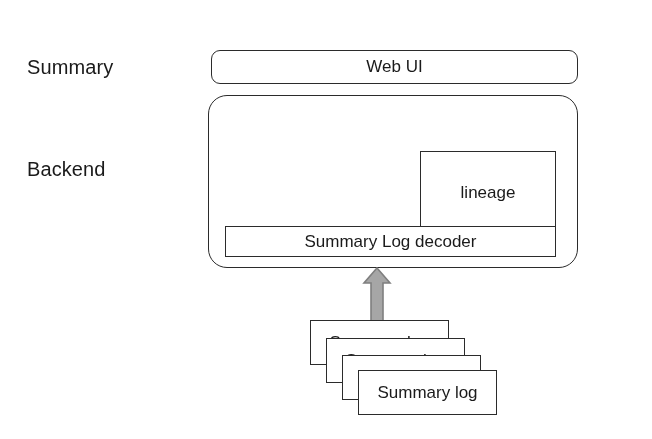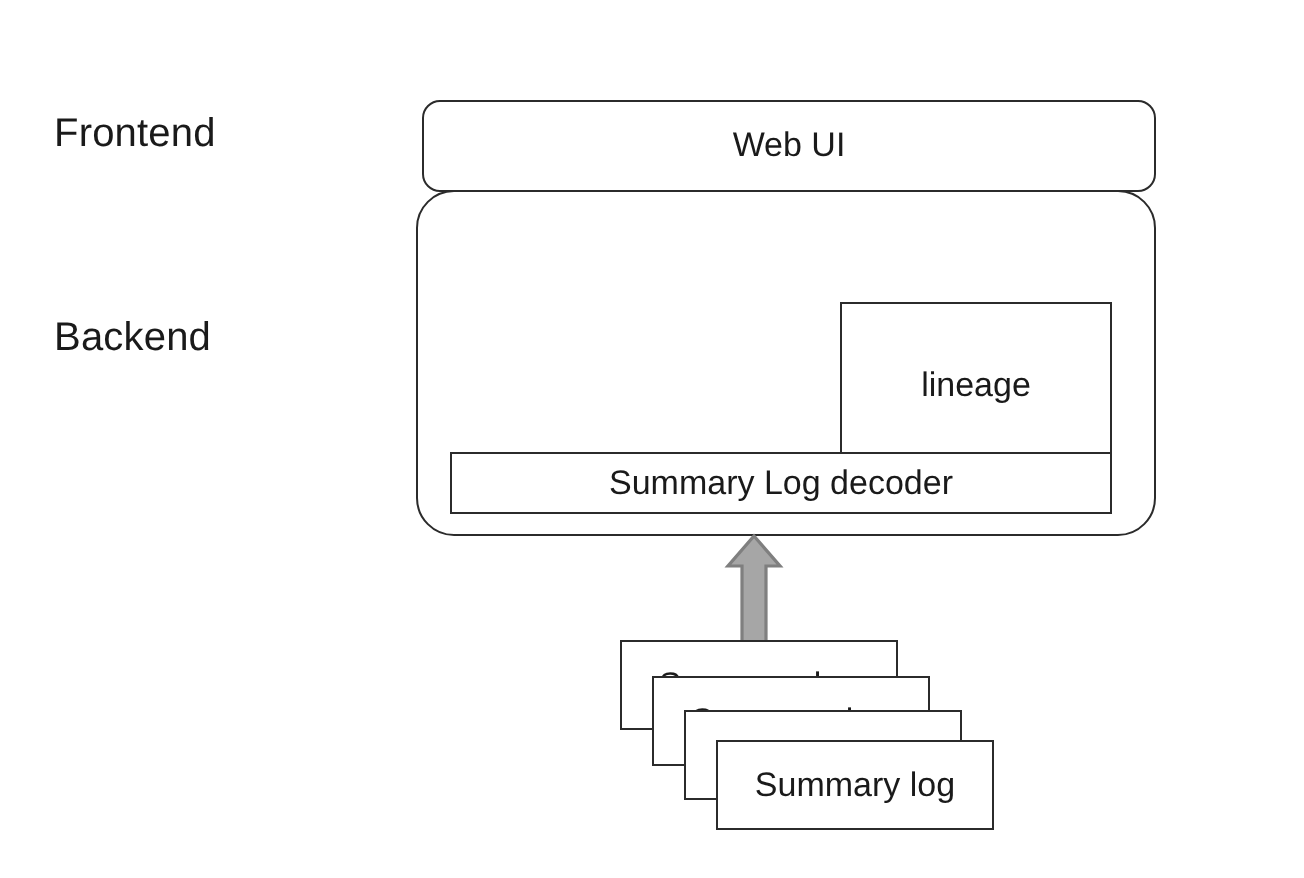--- a/index.html
+++ b/index.html
@@ -48,21 +48,21 @@
     line-height: 1.15;
     color: #1a1a1a;
     white-space: nowrap;
   }
 
   
   #web-ui-box {
     left: 211px;
     top: 50px;
     width: 367px;
-    height: 46px;
+    height: 34px;
     border-radius: 9px;
   }
 
   
   #backend-container {
     left: 208px;
     top: 95px;
     width: 370px;
     height: 173px;
     border-radius: 19px;
@@ -124,21 +124,21 @@
   #log-card-0 { left: 310px; top: 320px; z-index: 1; }
   #log-card-1 { left: 326px; top: 338px; z-index: 2; }
   #log-card-2 { left: 342px; top: 355px; z-index: 3; }
   #log-card-3 { left: 358px; top: 370px; z-index: 4; }
 </style>
 </head>
 <body>
 
 <div id="canvas">
 
-  <div class="tier-label" id="tier-frontend">Frontend</div>
+  <div class="tier-label" id="tier-frontend">Summary</div>
 
   <div class="tier-label" id="tier-backend">Backend</div>
 
   <div class="box" id="web-ui-box">
     <span class="box-label">Web UI</span>
   </div>
 
   <div id="backend-container"></div>
 
 

